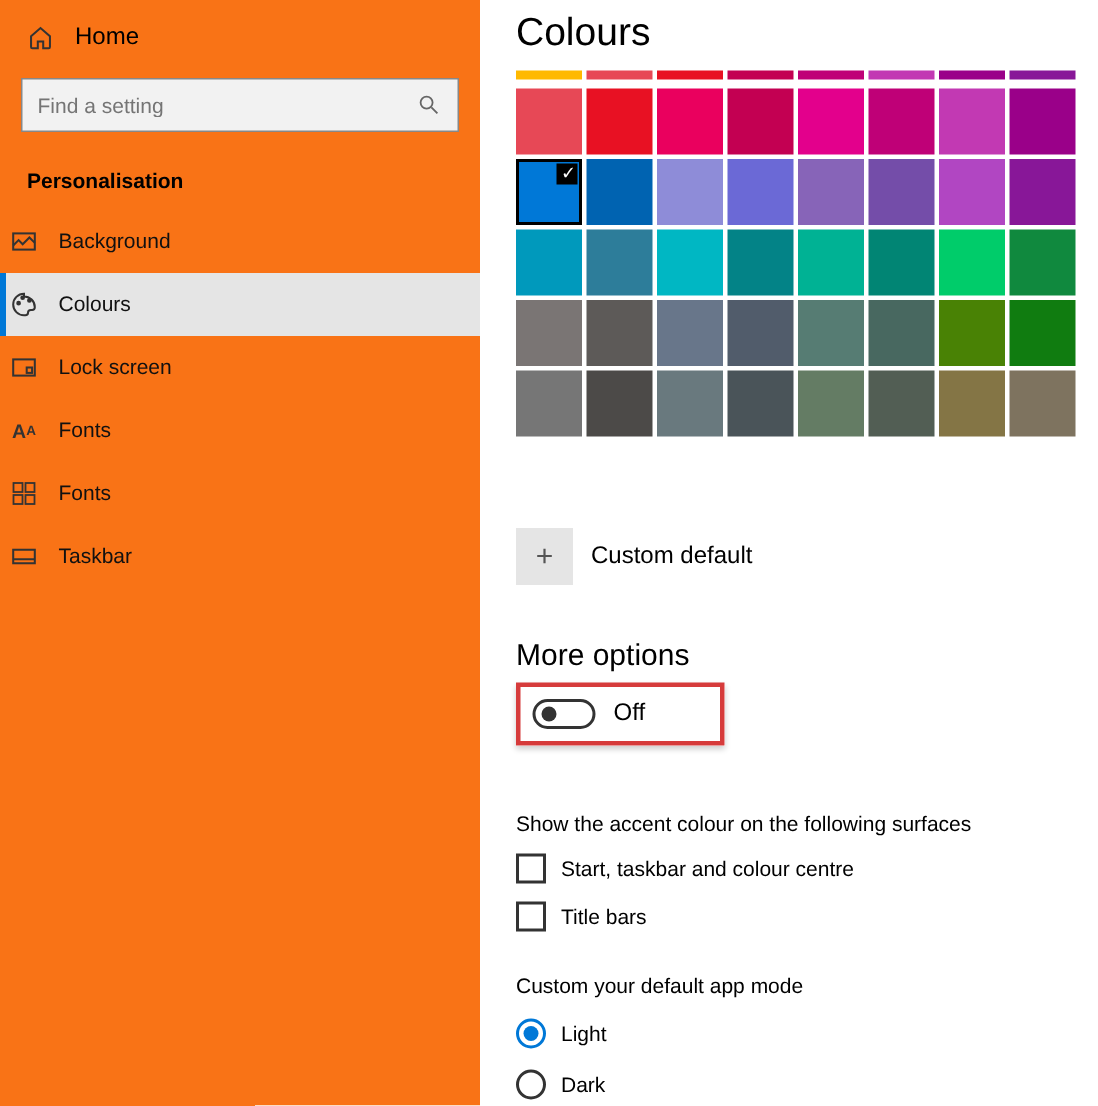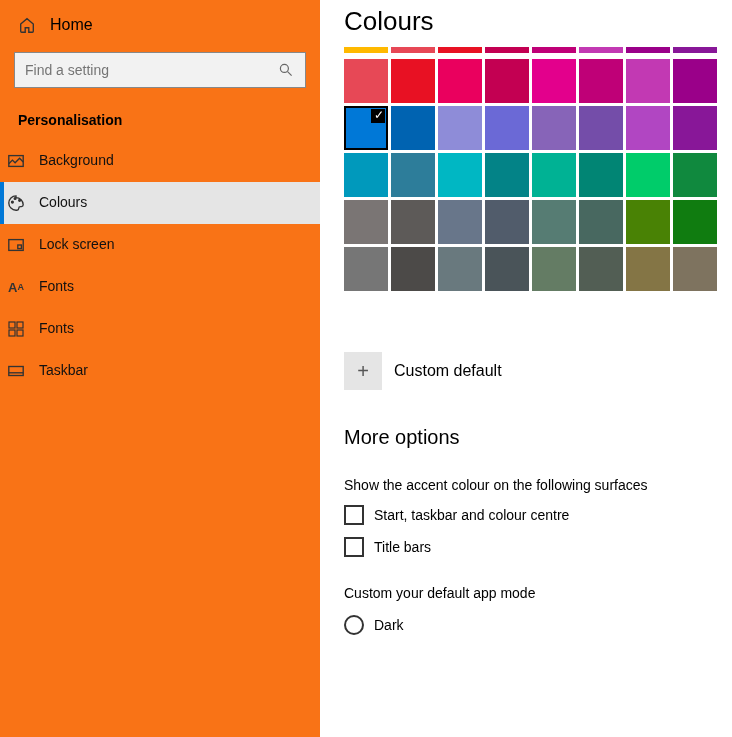--- a/index.html
+++ b/index.html
@@ -170,29 +170,41 @@
       <div class="cell" style="background: rgb(126, 115, 95);"></div>
     </div>
 
   <div class="custom-row">
     <div class="plus-box">+</div>
     <span>Custom default</span>
   </div>
 
   <h2 class="subhead">More options</h2>
 
-
-  <div class="setting-label" style="margin-top:28px">Show the accent colour on the following surfaces</div>
+  <div class="highlight-box">
+    <div class="toggle">
+        <div class="knob"></div>
+      </div>
+    <span>Off</span>
+  </div>
+
+  <div class="setting-label" style="margin-top:44px">Show the accent colour on the following surfaces</div>
   <div class="cbx-row">
     <div class="cbx"></div>
     <span>Start, taskbar and colour centre</span>
   </div>
   <div class="cbx-row">
     <div class="cbx"></div>
     <span>Title bars</span>
   </div>
 
   <div class="setting-label" style="margin-top:28px">Custom your default app mode</div>
   <div class="radio-row">
+    <div class="radio checked">
+        <div class="dot"></div>
+      </div>
+    <span>Light</span>
+  </div>
+  <div class="radio-row">
     <div class="radio"></div>
     <span>Dark</span>
   </div>
 </div>
 
 </body></html>

